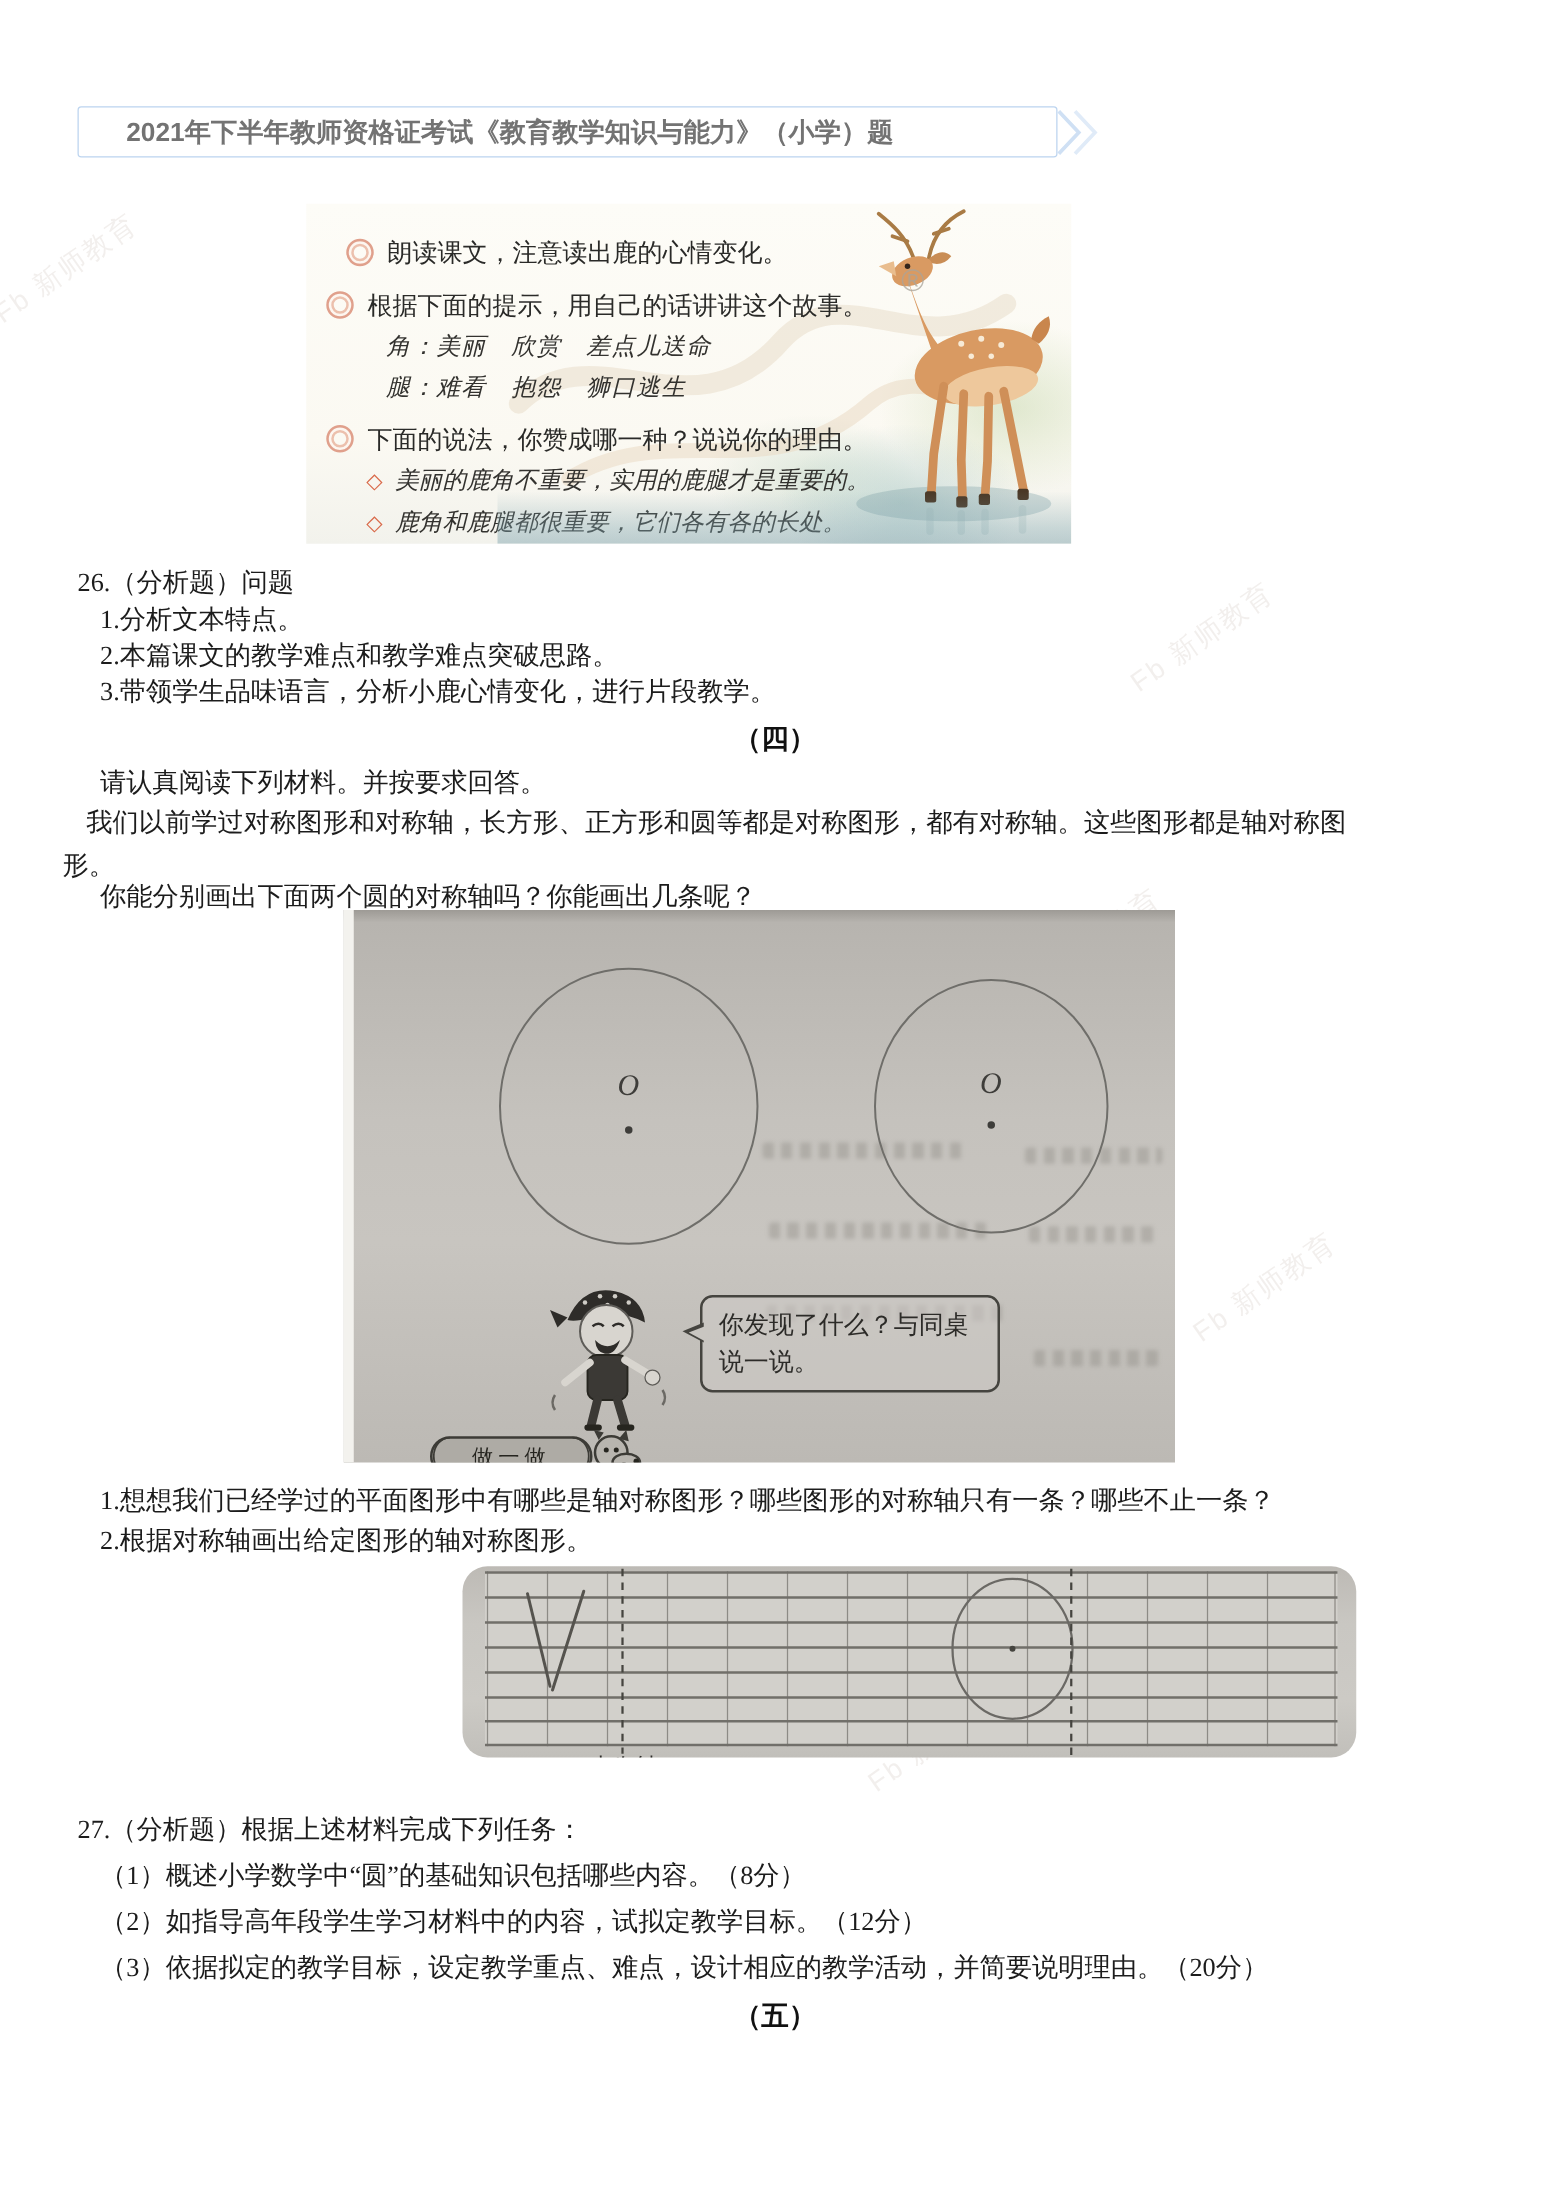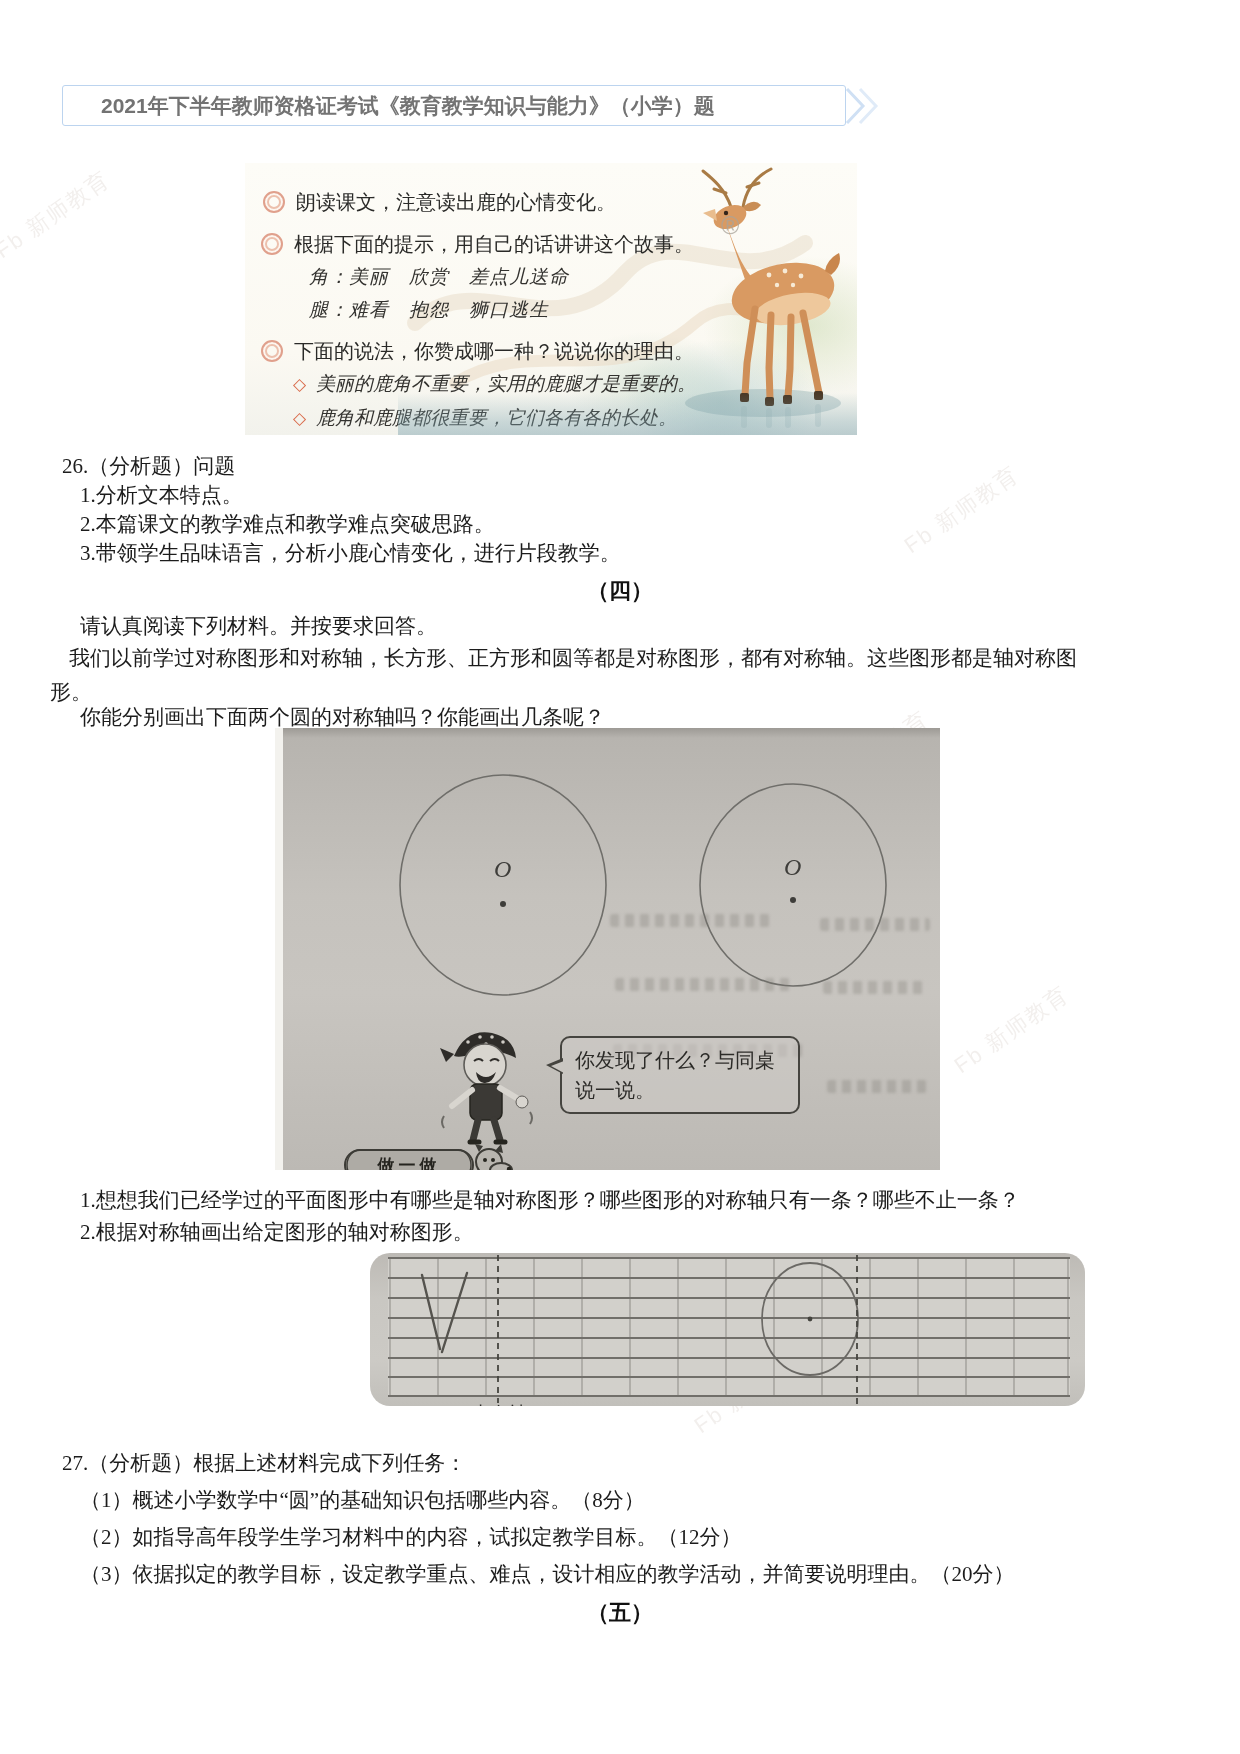--- a/index.html
+++ b/index.html
@@ -86,21 +86,21 @@
   }
   .bubble:after {
     content:""; position:absolute; left:-11px; top:23px; width:0; height:0;
     border-top:5px solid transparent; border-bottom:7px solid transparent;
     border-right:13px solid #c9c6c1;
   }
   .kid { position:absolute; left:155px; top:292px; }
   .banner-wrap { position:absolute; left:66px; top:412px; width:180px; height:52px; }
   .banner-text {
     position:absolute; left:16px; top:14px; width:104px; text-align:center;
-    font-size:17px; font-weight:bold; letter-spacing:4px; color:#25241F;
+    font-size:17px; font-weight:normal; letter-spacing:4px; color:#25241F;
   }
   
   .gridphoto {
     position:absolute; left:370px; top:1253px; width:715px; height:153px;
     background:linear-gradient(180deg, #bdbab5 0%, #c9c7c2 30%, #cccac5 70%, #c1bfba 100%);
     overflow:hidden;
     border-radius:20px;
   }
   .axis-label { position:absolute; font-size:19px; color:#2e2d2a; letter-spacing:2px; }
 </style>
@@ -178,21 +178,21 @@
           <rect x="98" y="243" width="6" height="22" rx="3"></rect>
           <rect x="123" y="245" width="6" height="20" rx="3"></rect>
           <rect x="142" y="244" width="6" height="21" rx="3"></rect>
           <rect x="172" y="241" width="6" height="23" rx="3"></rect>
         </g>
       </svg>
     </div>
 
     <span class="reg" style="left:476px; top:48px;">®</span>
 
-    <div class="tb-line" style="left:18px; top:26px;">
+    <div class="tb-line" style="left:32px; top:26px;">
       <span class="task-icon"></span><span>朗读课文，注意读出鹿的心情变化。</span>
     </div>
     <div class="tb-line" style="left:16px; top:68px;">
       <span class="task-icon"></span><span>根据下面的提示，用自己的话讲讲这个故事。</span>
     </div>
     <div class="tb-hint" style="left:64px; top:101px;">角：美丽　欣赏　差点儿送命</div>
     <div class="tb-hint" style="left:64px; top:134px;">腿：难看　抱怨　狮口逃生</div>
     <div class="tb-line" style="left:16px; top:175px;">
       <span class="task-icon"></span><span>下面的说法，你赞成哪一种？说说你的理由。</span>
     </div>

